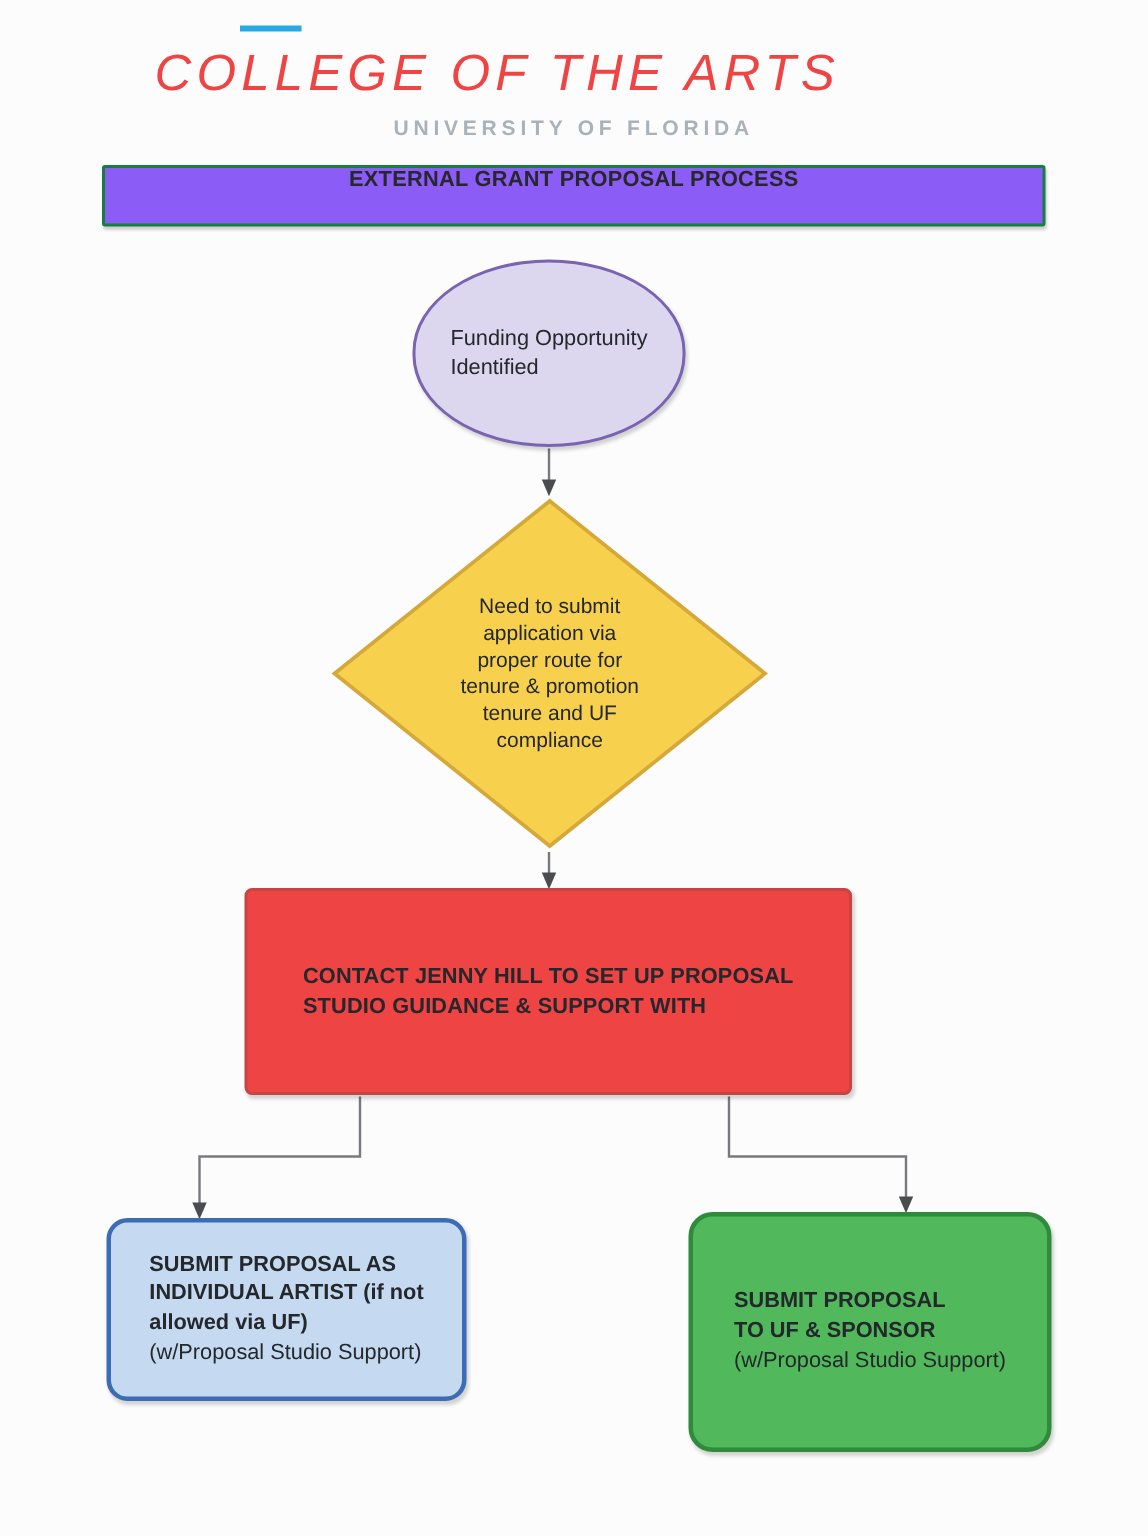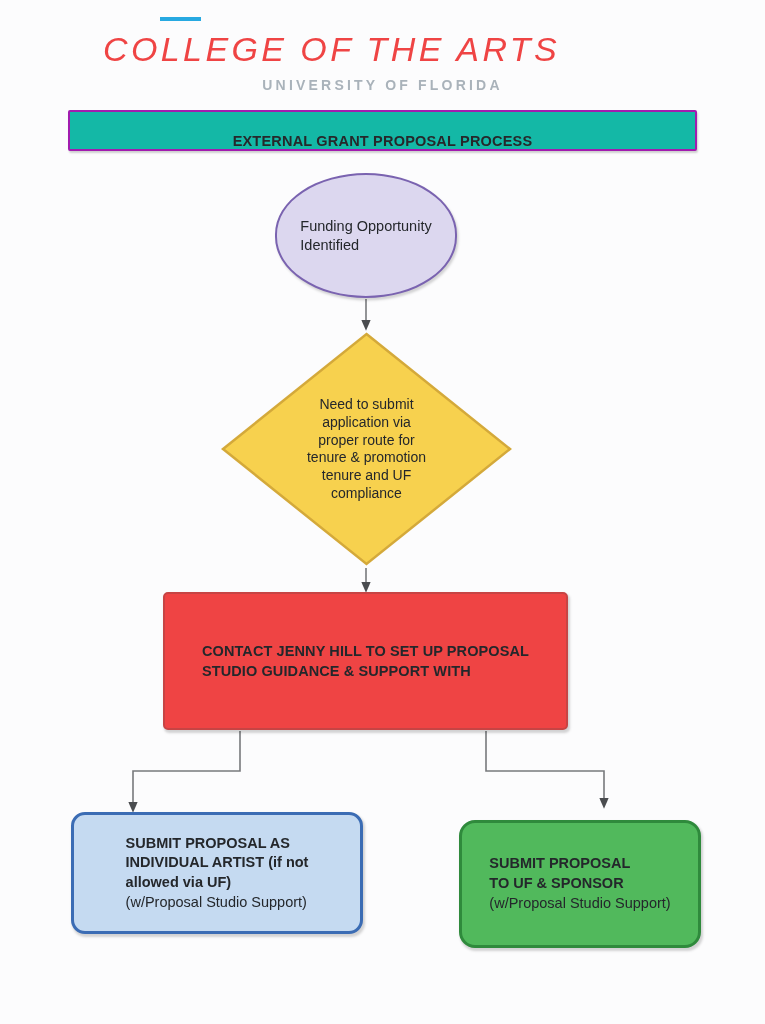--- a/index.html
+++ b/index.html
@@ -56,25 +56,25 @@
   }
 
   
   .banner {
     position: absolute;
     left: 68px;
     top: 110px;
     width: 629px;
     height: 41px;
     box-sizing: border-box;
-    background: #14b8a6;
-    border: 2px solid #a21caf;
+    background: #8b5cf6;
+    border: 2px solid #15803d;
     border-radius: 2px;
     display: flex;
-    align-items: flex-end;
+    align-items: flex-start;
     justify-content: center;
     box-shadow: 1px 2px 2px rgba(0,0,0,0.18);
   }
   .banner-label {
     font-size: 14.5px;
     font-weight: 700;
     color: #26282b;
     letter-spacing: 0.2px;
     white-space: nowrap;
   }
@@ -139,40 +139,39 @@
     border-radius: 5px;
     font-size: 14.5px;
     font-weight: 700;
     line-height: 1.38;
     letter-spacing: 0.1px;
   }
 
   .node-outcome-left {
     left: 71px;
     top: 812px;
-    width: 292px;
+    width: 240px;
     height: 122px;
     background: #c5daf1;
     border: 3px solid #3b6cb4;
     border-radius: 14px;
     font-size: 14.5px;
     line-height: 1.36;
   }
 
   .node-outcome-right {
     left: 459px;
     top: 808px;
     width: 242px;
-    height: 128px;
+    height: 160px;
     background: #51b95c;
     border: 3px solid #2f8a3c;
     border-radius: 16px;
     font-size: 14.5px;
     line-height: 1.36;
-    margin-top: 12px;
   }
 
   .node-inner { padding: 0 8px; }
   .line-strong { font-weight: 700; }
   .line-normal { font-weight: 400; }
 
   
   .connectors {
     position: absolute;
     left: 0;

